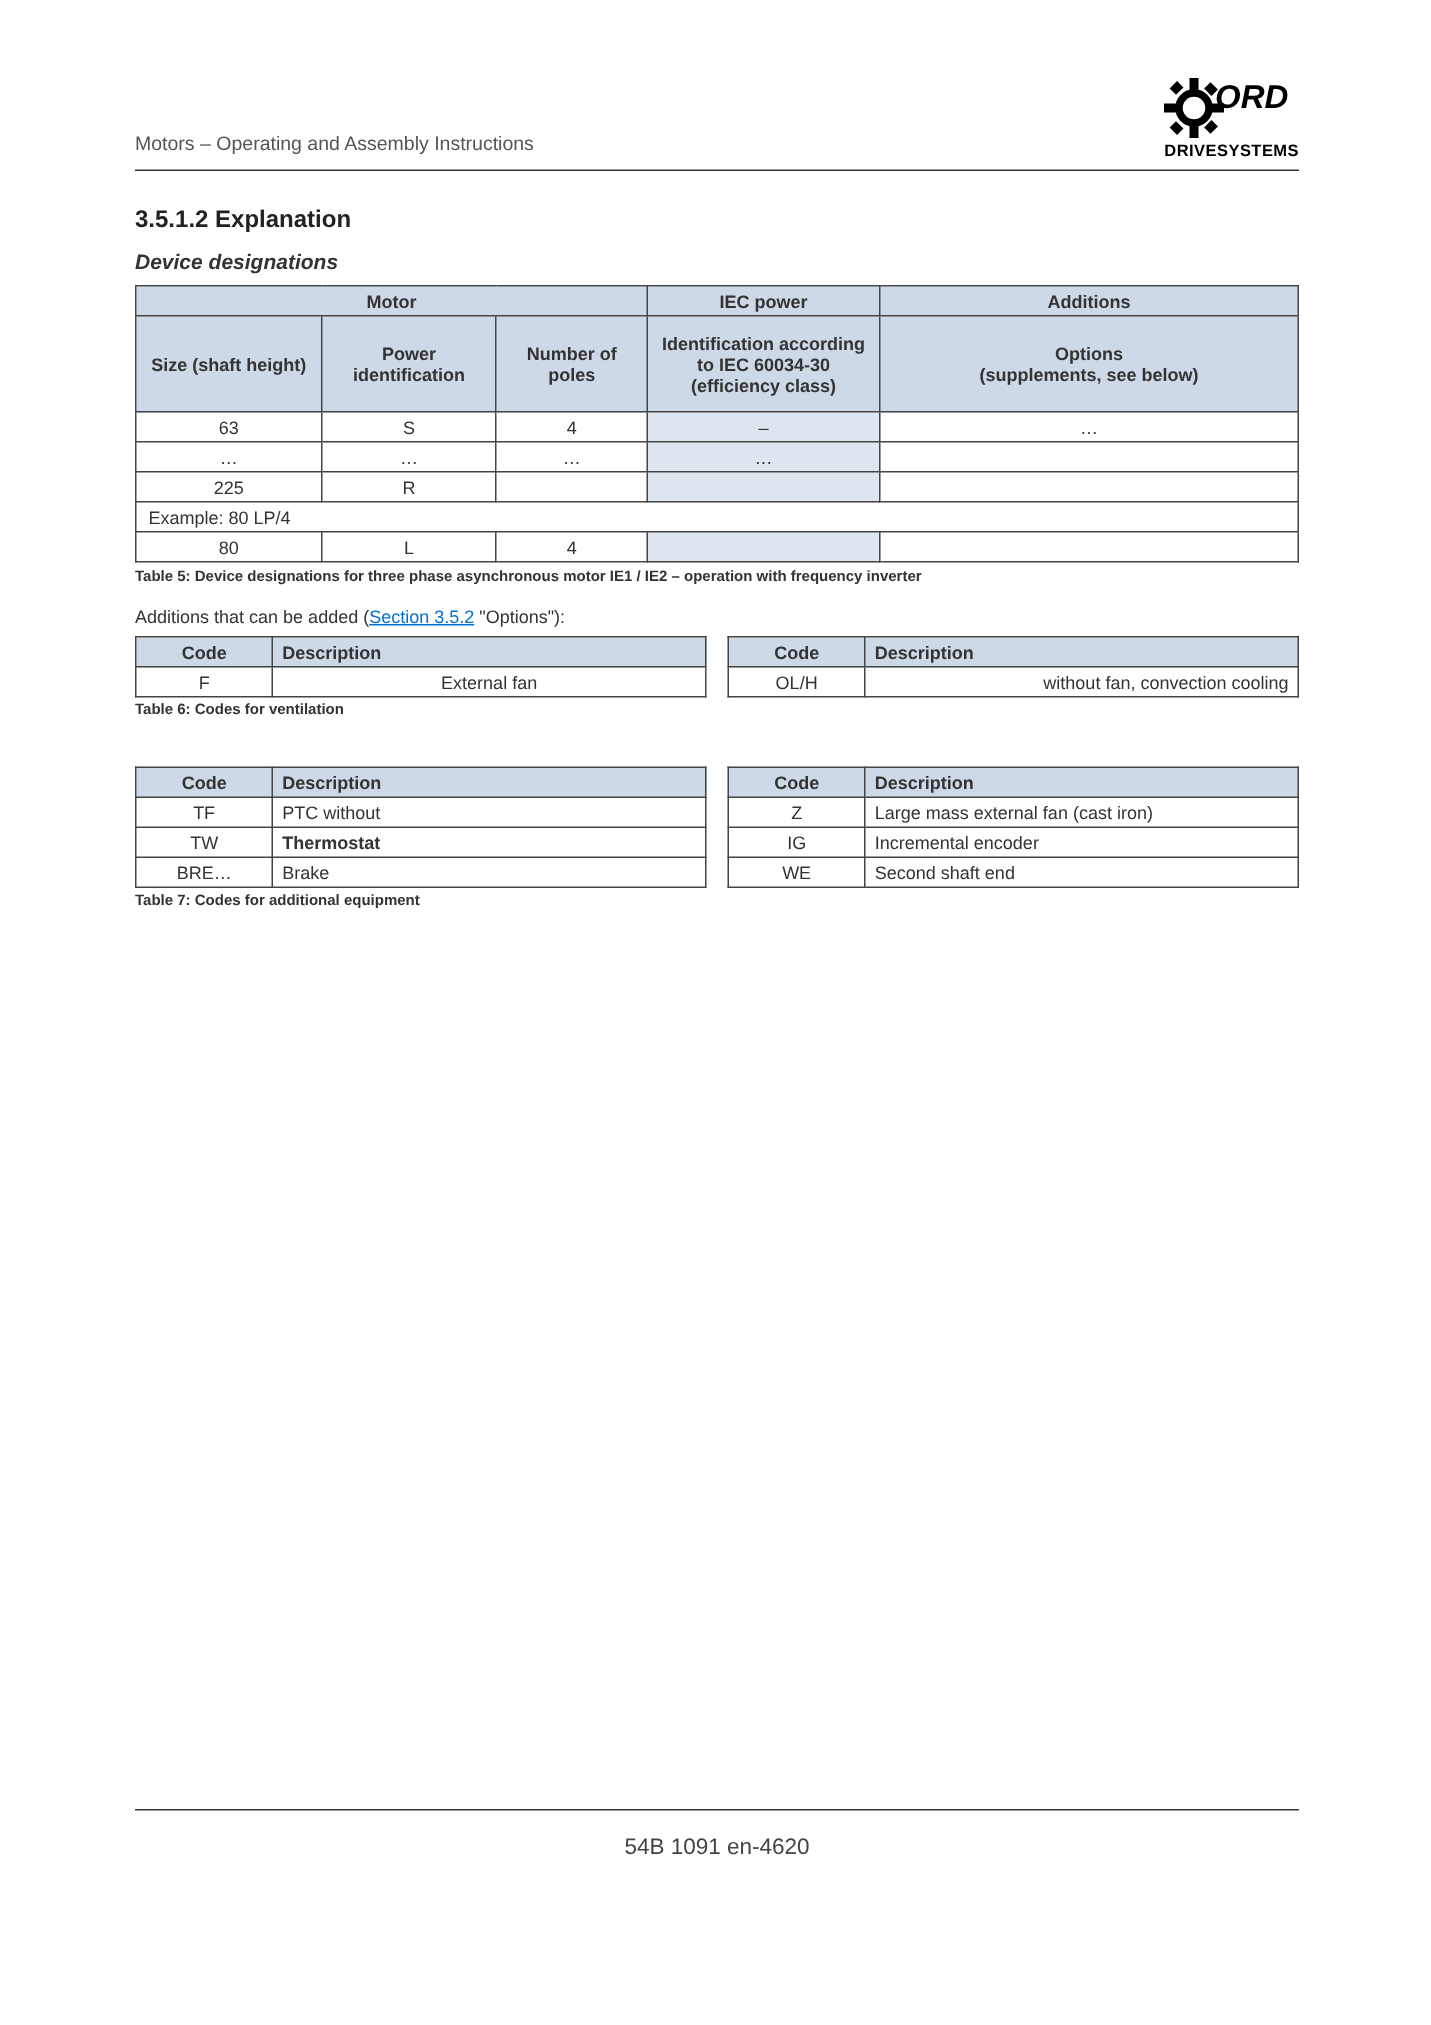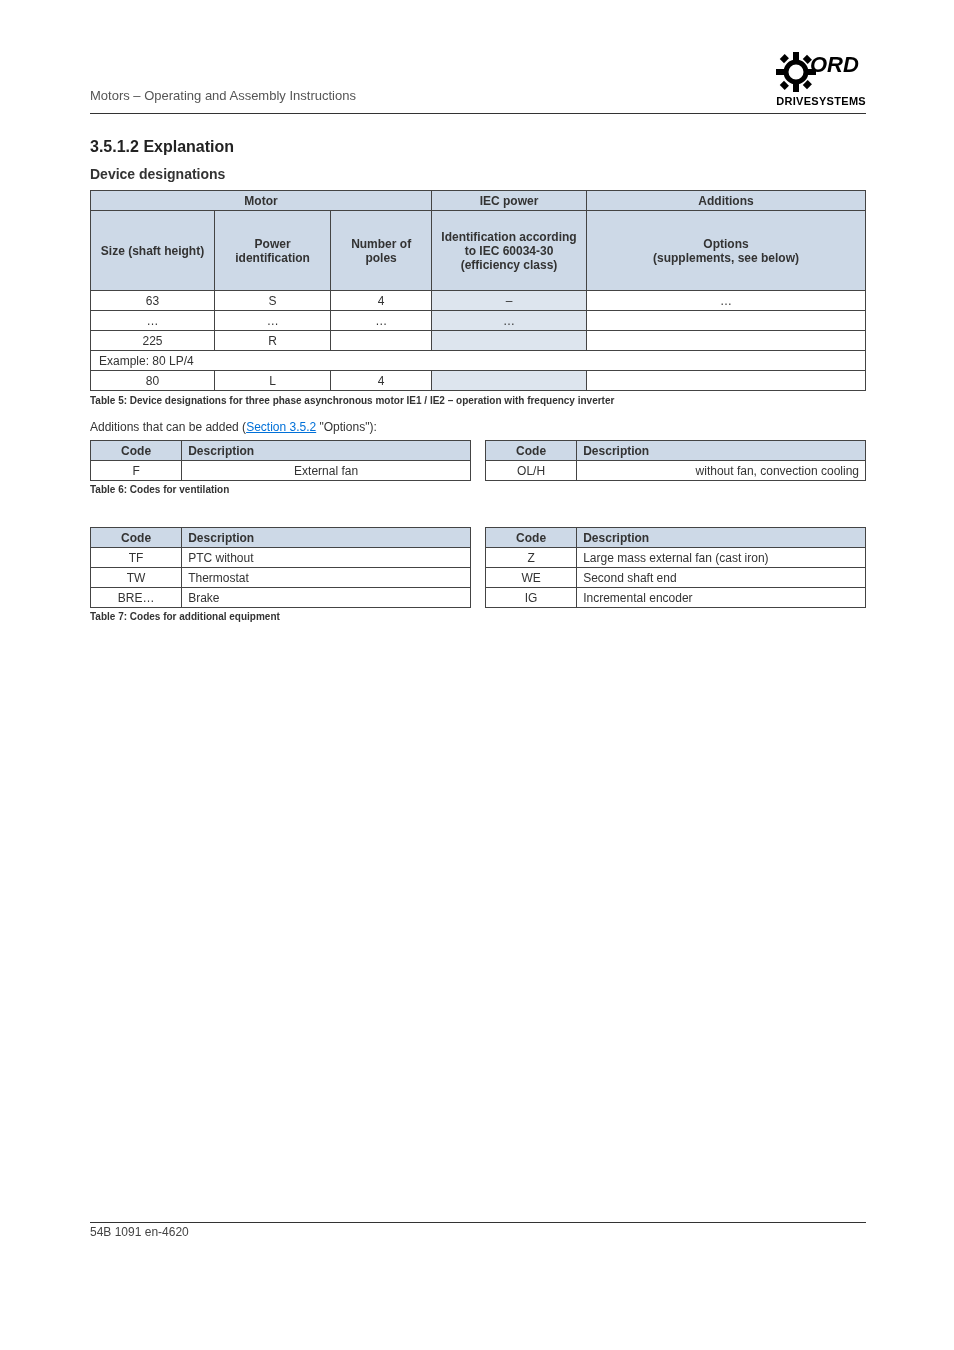--- a/index.html
+++ b/index.html
@@ -42,20 +42,21 @@
   }
   h2.section {
     font-size: 16px;
     margin: 24px 0 8px 0;
     color: #222;
   }
   .subhead {
     font-size: 14px;
     font-weight: bold;
     margin: 10px 0 8px 0;
+    font-style: italic;
   }
   table {
     border-collapse: collapse;
     width: 100%;
     font-size: 12px;
   }
   th, td {
     border: 1px solid #444;
     padding: 2px 6px;
     text-align: center;
@@ -82,24 +83,24 @@
   .two-col th:first-child, .two-col td:first-child { width: 24%; }
   .table1 th.c0 { width: 16%; }
   .table1 th.c1 { width: 15%; margin-left: 12px; }
   .table1 th.c2 { width: 13%; }
   .table1 th.c3 { width: 20%; }
   .table1 th.c4 { width: 36%; }
   .spacer { height: 18px; }
   .footer-rule {
     border-top: 1px solid #333;
     margin-top: 600px;
-    padding-top: 2px;
+    padding-top: 16px;
     display: flex;
-    justify-content: flex-start;
-    font-size: 12px;
+    justify-content: center;
+    font-size: 15px;
     color: #444;
   }
 </style>
 </head>
 <body>
 
 <div class="page">
   <div class="topbar">
     <div class="topbar-left">Motors – Operating and Assembly Instructions</div>
     <div class="logo">
@@ -128,21 +129,21 @@
 
   <div class="tbl-wrap">
     <table class="table1">
       <tbody>
           <tr>
         <th colspan="3" class="hdr-blue c0">Motor</th>
         <th class="hdr-blue c3">IEC power</th>
         <th class="hdr-blue c4">Additions</th>
       </tr>
       <tr>
-        <th class="hdr-blue c0" style="height:80px;">Size (shaft height)</th>
+        <th class="hdr-blue c0" style="height:64px;">Size (shaft height)</th>
         <th class="hdr-blue c1">Power identification</th>
         <th class="hdr-blue c2">Number of poles</th>
         <th class="hdr-blue c3">Identification according to IEC 60034-30 (efficiency class)</th>
         <th class="hdr-blue c4" style="white-space:pre-line;">Options
 (supplements, see below)</th>
       </tr>
       <tr>
         <td>63</td>
         <td>S</td>
         <td>4</td>
@@ -223,47 +224,47 @@
             <tr>
           <th class="hdr-blue">Code</th>
           <th class="hdr-blue" style="text-align:left;">Description</th>
         </tr>
         <tr>
               <td>TF</td>
               <td style="text-align:left;">PTC without</td>
             </tr>
         <tr>
               <td>TW</td>
-              <td style="text-align:left;">Thermostat</td>
+              <td style="text-align:left;font-weight:bold;">Thermostat</td>
             </tr>
         <tr>
               <td>BRE…</td>
               <td style="text-align:left;margin-top:32px;">Brake</td>
             </tr>
       </tbody>
         </table>
     </div>
     <div>
       <table>
         <tbody>
             <tr>
           <th class="hdr-blue">Code</th>
           <th class="hdr-blue" style="text-align:left;">Description</th>
         </tr>
         <tr>
               <td>Z</td>
               <td style="text-align:left;">Large mass external fan (cast iron)</td>
             </tr>
         <tr>
+              <td>IG</td>
+              <td style="text-align:left;">Incremental encoder</td>
+            </tr>
+        <tr>
               <td>WE</td>
               <td style="text-align:left;">Second shaft end</td>
-            </tr>
-        <tr>
-              <td>IG</td>
-              <td style="text-align:left;">Incremental encoder</td>
             </tr>
       </tbody>
         </table>
     </div>
   </div>
   <div class="caption">Table 7: Codes for additional equipment</div>
 
   <div class="footer-rule">
     <span>54</span>
     <span>B 1091 en-4620</span>

